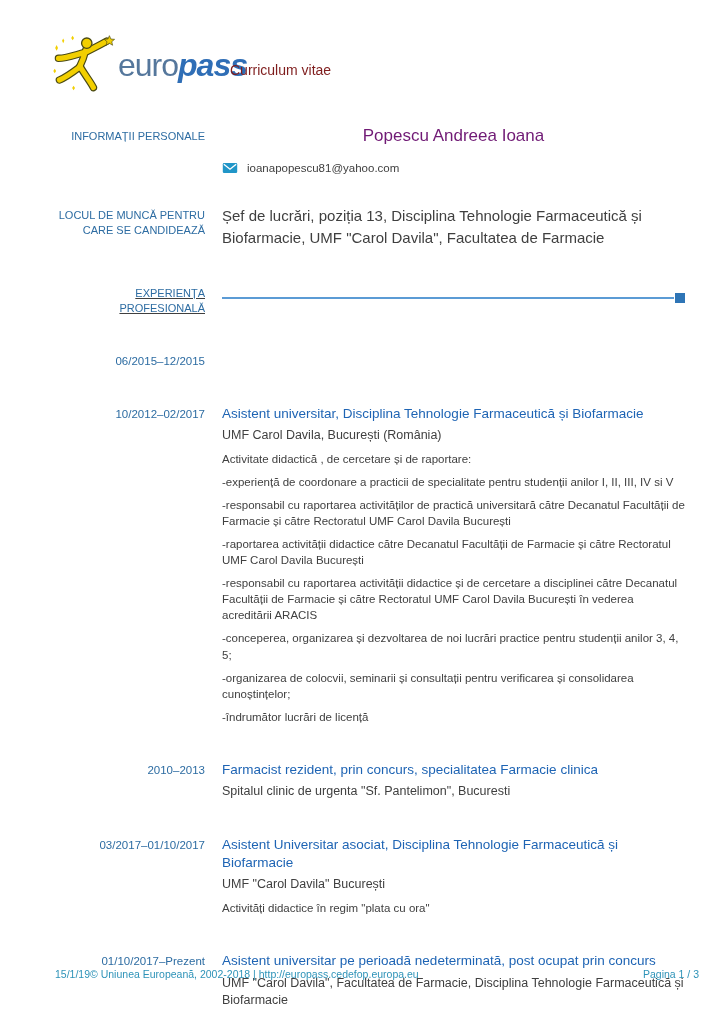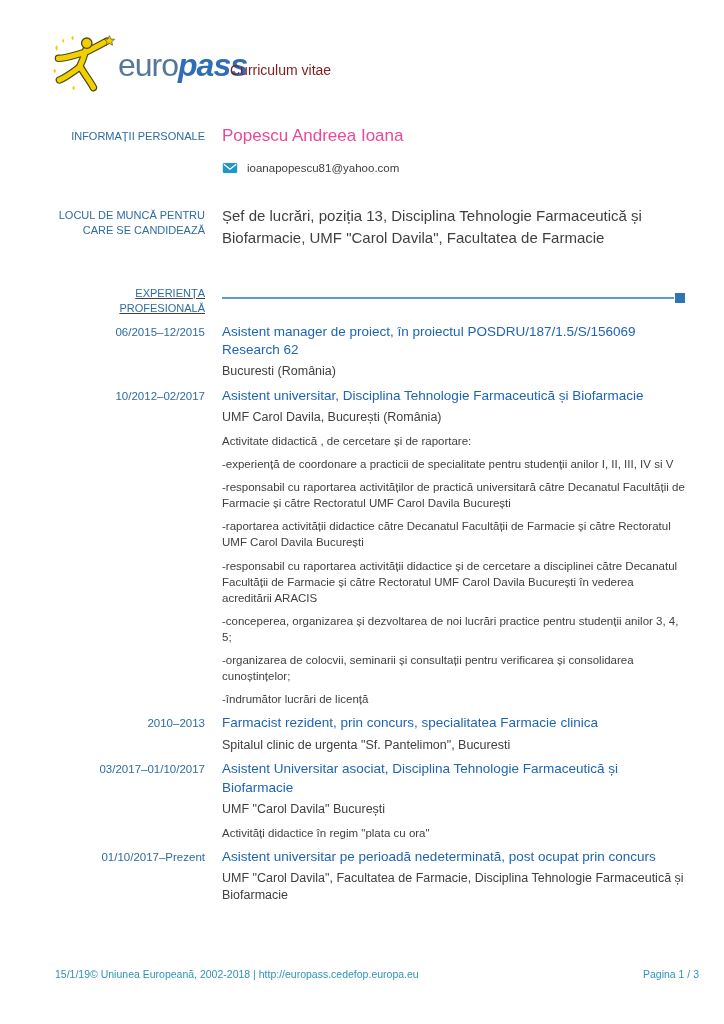--- a/index.html
+++ b/index.html
@@ -18,36 +18,36 @@
   .logo-word { font-size:32px; letter-spacing:-1px; margin-left:2px; white-space:nowrap; }
   .logo-euro { color:#55779c; font-weight:400; }
   .logo-pass { color:#2f6eb6; font-weight:bold; font-style:italic; }
   .doc-type { font-size:14px; color:#7f1d1d; margin-left:8px; margin-top:10px; }
 
   
   .sec-label { font-size:11px; color:#2d6ca2; line-height:1.35; padding-top:3px; }
   .date { font-size:11.5px; color:#2d6ca2; padding-top:2px; line-height:1.3; }
 
   
-  .person-name { font-size:17px; color:#ec4899; line-height:1.2; }
+  .person-name { font-size:17px; color:#701a75; line-height:1.2;text-align:center; }
   .contact-line { display:flex; align-items:center; margin-top:11px; }
   .contact-line .cicon { width:16px; height:16px; flex:0 0 16px; margin-right:9px; }
   .contact-text { font-size:11.5px; color:#404040; }
 
   
   .job-title { font-size:15px; color:#3f3f3f; line-height:1.45; }
 
   
   .sec-head { margin-top:37px; align-items:flex-start;text-decoration:underline; }
   .ruler-wrap { flex:1; margin-left:17px; display:flex; align-items:center; padding-top:7px; }
   .ruler-line { flex:1; height:2px; background:#5b9bd5; }
   .ruler-square { width:10px; height:10px; background:#2e75b6; margin-left:1px; }
 
   
-  .entry { margin-top:7px; }
+  .entry { margin-top:36px; }
   .entry-title { font-size:13.5px; color:#1e64b4; line-height:1.35; }
   .entry-org { font-size:12.5px; color:#404040; line-height:1.35; margin-top:4px; }
   .entry-detail { font-size:11.5px; color:#404040; line-height:1.4; margin:7px 0 0 0; }
 
   
   .footer {
     position:absolute; left:0; right:0; bottom:44px;
     display:flex; align-items:center; padding:0 25px 0 55px;
     font-size:10.5px; color:#2e93b8;
   }
@@ -124,24 +124,20 @@
   <div class="row sec-head">
     <div class="lcol sec-label" style="padding-top:0;">EXPERIENȚA PROFESIONALĂ</div>
     <div class="ruler-wrap">
       <span class="ruler-line"></span>
       <span class="ruler-square"></span>
     </div>
   </div>
 
   <div class="row entry">
     <div class="lcol date">06/2015–12/2015</div>
-    <div class="rcol">
-      <div class="entry-title">Asistent manager de proiect, în proiectul POSDRU/187/1.5/S/156069 Research 62</div>
-      <div class="entry-org">Bucuresti (România)</div>
-    </div>
   </div>
 
   <div class="row entry">
     <div class="lcol date">10/2012–02/2017</div>
     <div class="rcol">
       <div class="entry-title">Asistent universitar, Disciplina Tehnologie Farmaceutică și Biofarmacie</div>
       <div class="entry-org">UMF Carol Davila, București (România)</div>
       <p class="entry-detail">Activitate didactică , de cercetare și de raportare:</p>
       <p class="entry-detail">-experiență de coordonare a practicii de specialitate pentru studenții anilor I, II, III, IV si V</p>
       <p class="entry-detail">-responsabil cu raportarea activităților de practică universitară către Decanatul Facultății de Farmacie și către Rectoratul UMF Carol Davila București</p>

